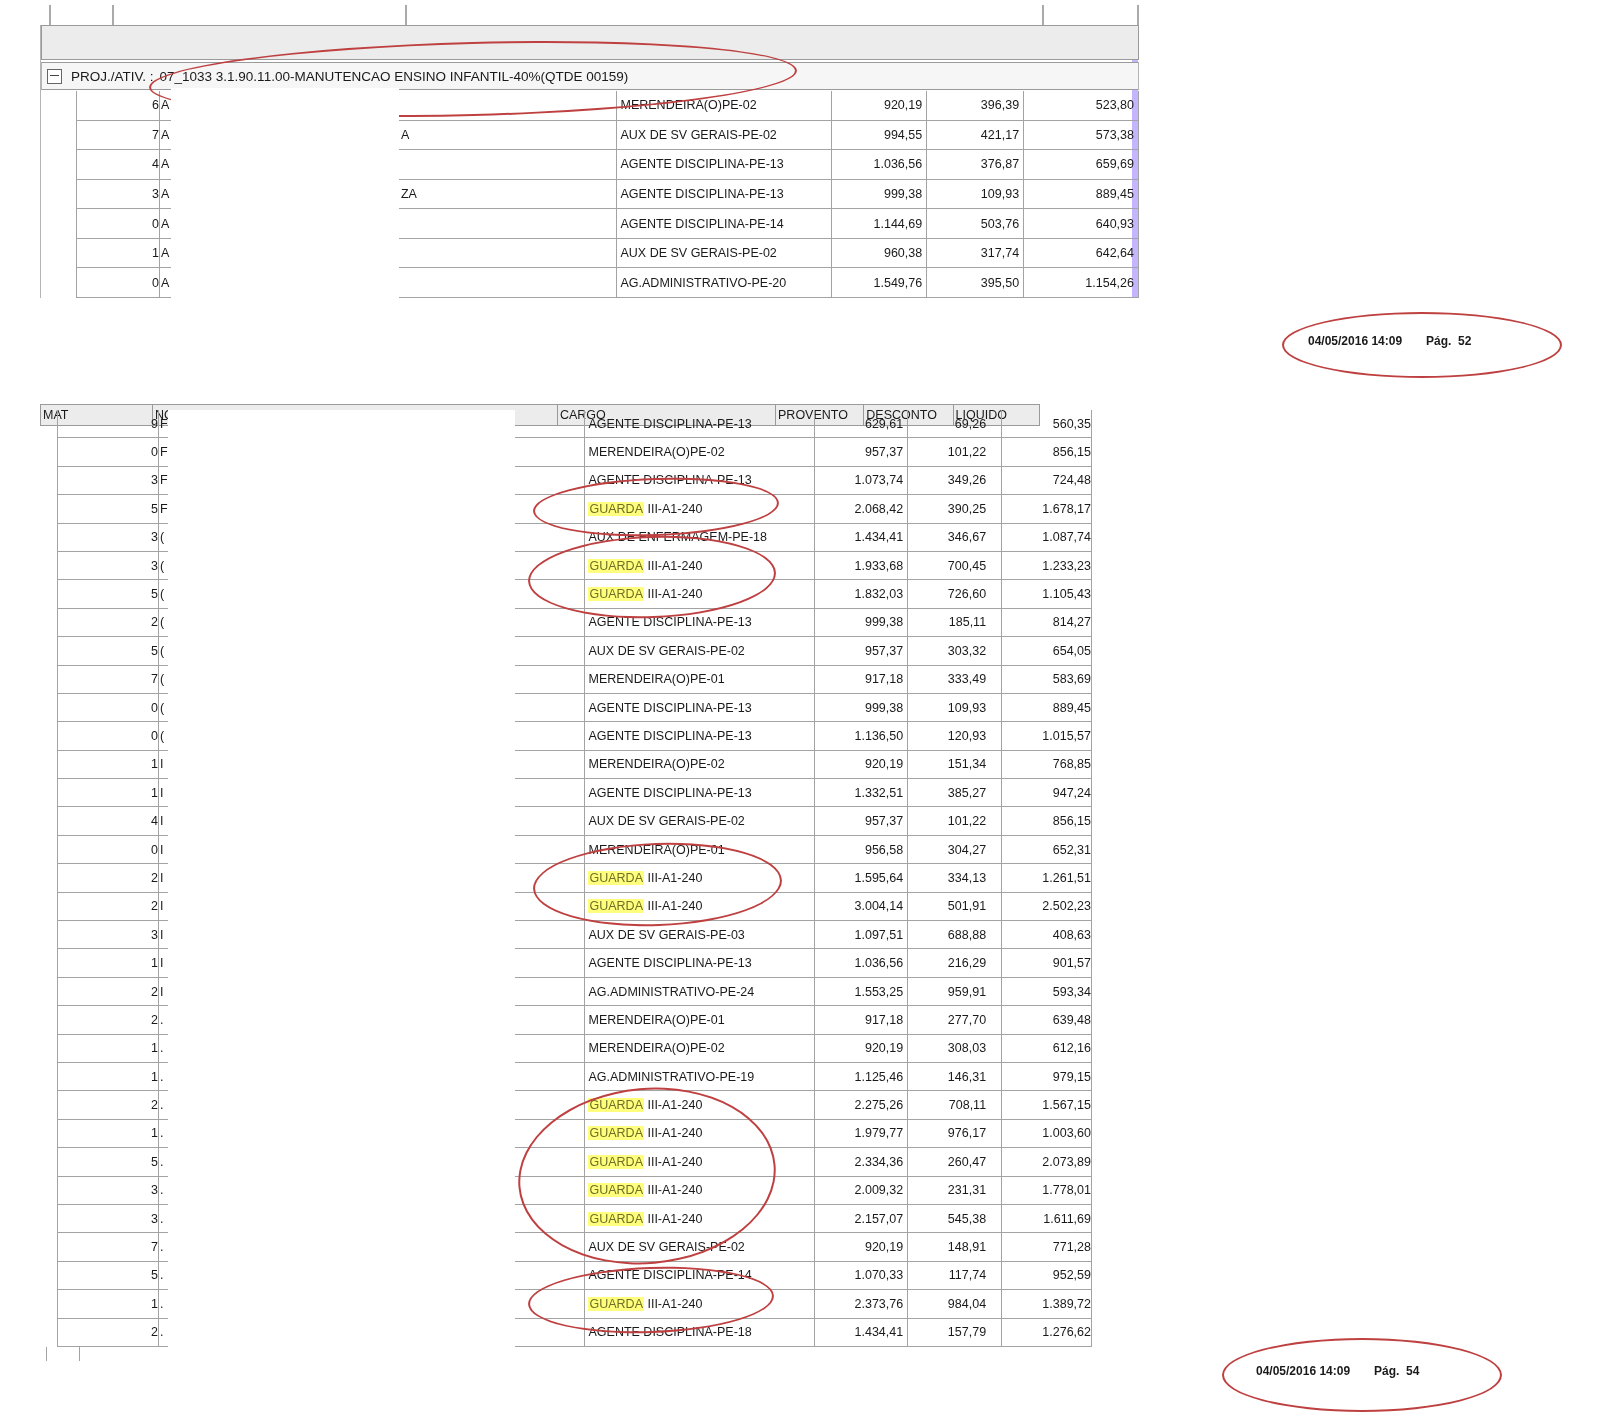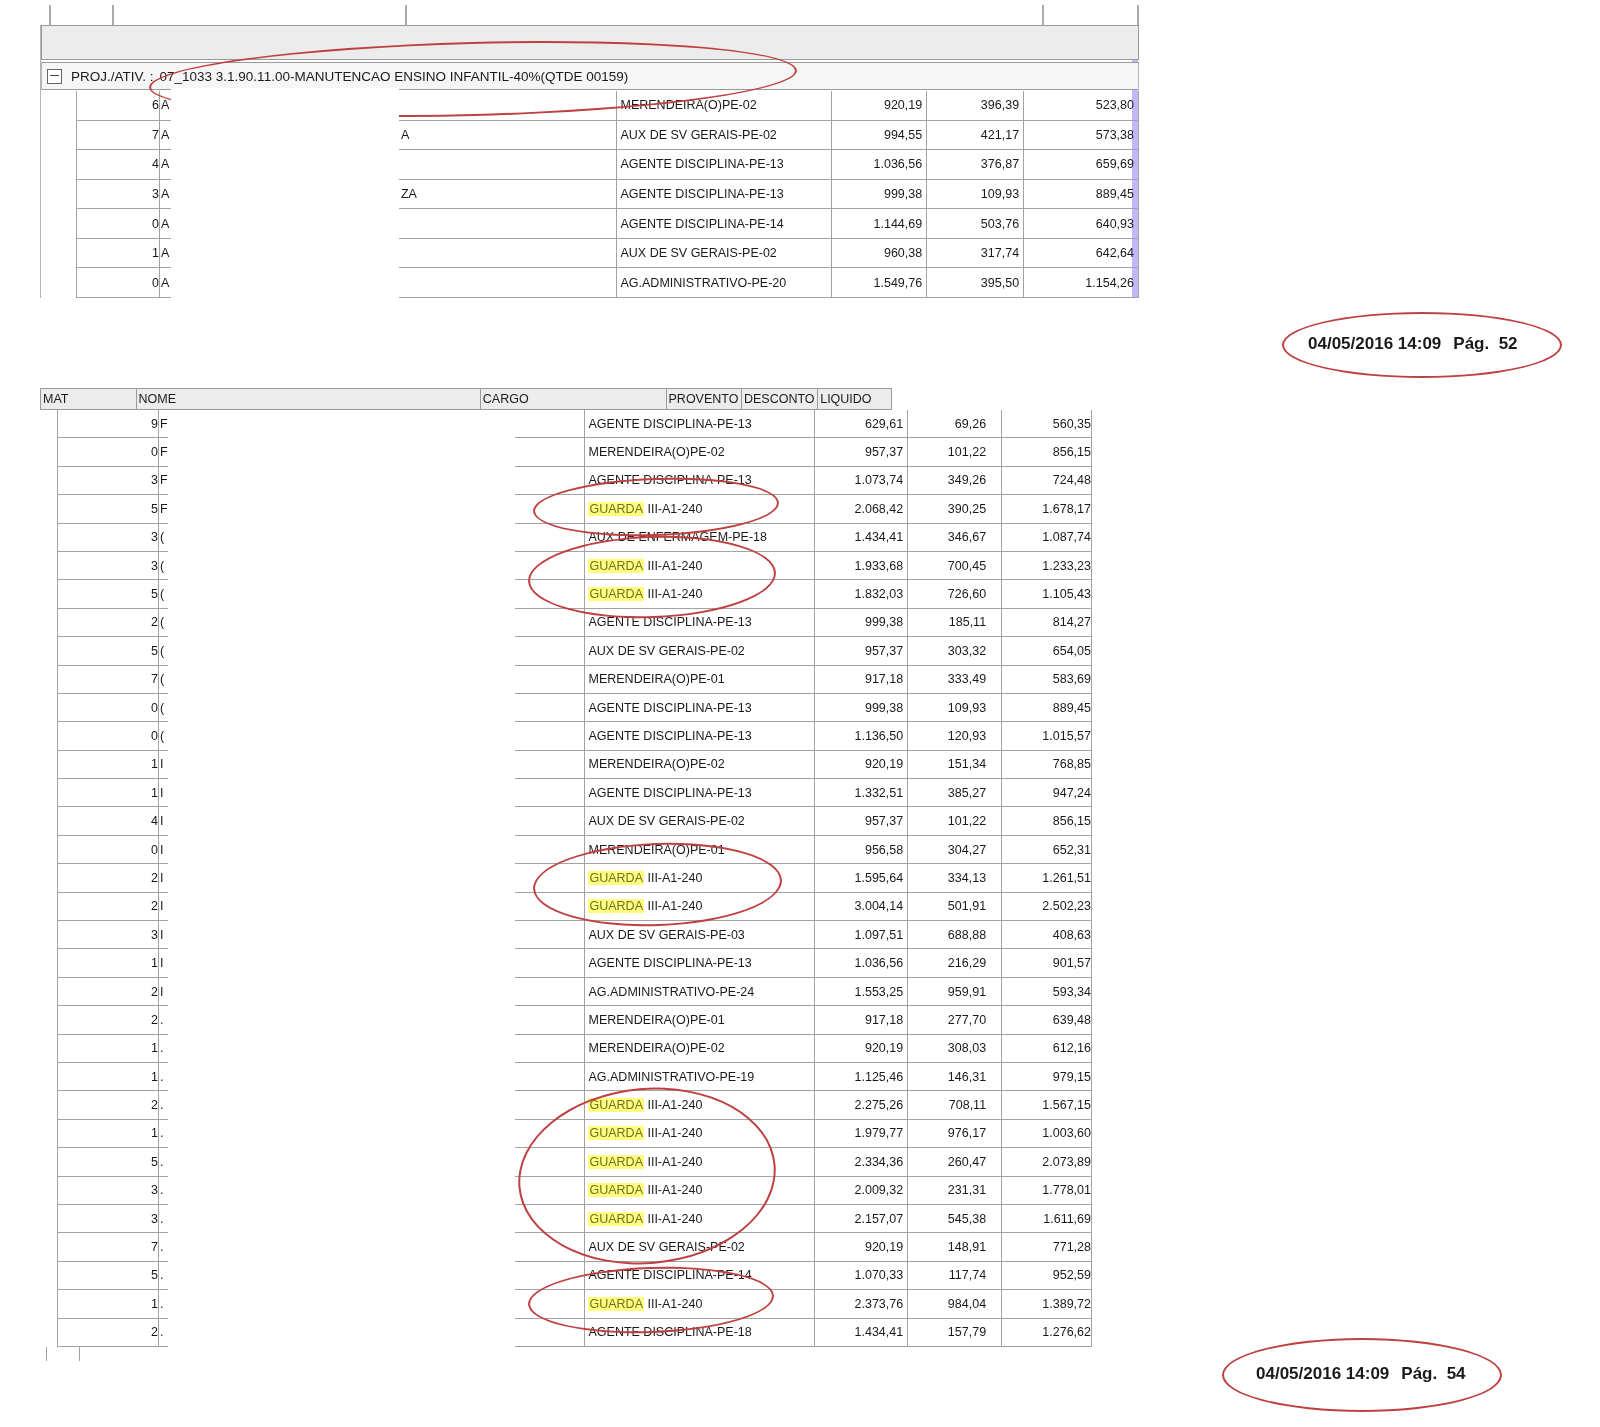--- a/index.html
+++ b/index.html
@@ -34,27 +34,27 @@
   .tt-c-prov{width:95px;justify-content:flex-end;padding-right:4px;}
   .tt-c-desc{width:97px;justify-content:flex-end;padding-right:4px;}
   .tt-c-liq{width:115px;justify-content:flex-end;padding-right:4px;}
   .tt-redact{position:absolute;left:130px;top:63px;width:228px;height:211px;background:#fff;z-index:12;}
   .tail{position:absolute;left:241px;top:0;height:100%;display:flex;align-items:center;
         font-size:12.5px;z-index:13;}
 
   
   .rpt-title{position:absolute;left:462px;top:328px;width:600px;text-align:center;
              font-weight:bold;font-size:15.5px;line-height:20px;}
-  .stamp{position:absolute;display:flex;gap:12px;font-size:17px;font-weight:bold;white-space:pre;}
+  .stamp{position:absolute;display:flex;gap:24px;font-size:12px;font-weight:bold;white-space:pre;}
   .stamp-52{left:1308px;top:334px;}
   .stamp-54{left:1256px;top:1364px;}
 
   
   .main-table{position:absolute;left:40px;top:388px;width:1052px;}
-  .mt-header{position:absolute;left:0;top:0;width:852px;height:22px;background:#ececec;
+  .mt-header{position:absolute;left:0;top:16px;width:1000px;height:22px;background:#ececec;
              border:1px solid #9a9a9a;box-sizing:border-box;display:flex;}
   .mt-header .hcell{box-sizing:border-box;border-right:1px solid #9a9a9a;display:flex;
                     align-items:center;padding-left:2px;font-size:12.5px;}
   .h-mat{width:118px;} .h-name{width:427px;} .h-cargo{width:230px;}
   .h-prov{width:93px;} .h-desc{width:94px;} .h-liq{width:90px;border-right:none!important;}
   .mt-rows{position:absolute;left:17px;top:22px;width:1035px;
            border-left:1px solid #a3a3a3;box-sizing:border-box;z-index:1;}
   .m-row{display:flex;height:28.394px;box-sizing:border-box;border-bottom:1px solid #a3a3a3;}
   .m-row .cell{box-sizing:border-box;border-right:1px solid #a3a3a3;display:flex;
                align-items:center;font-size:12.5px;position:relative;}

